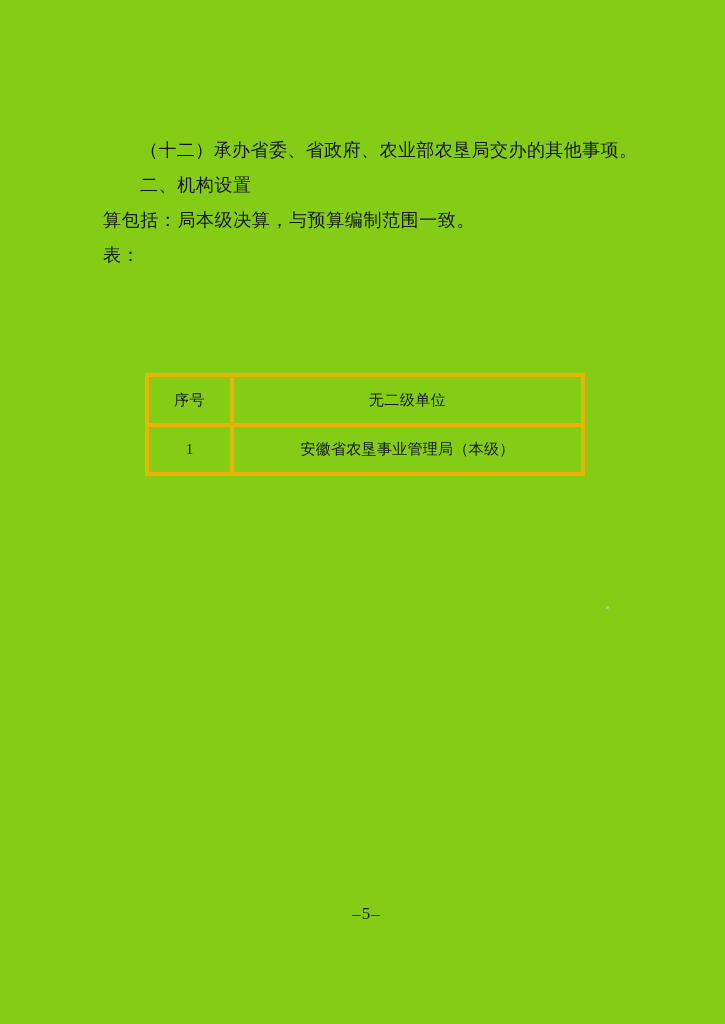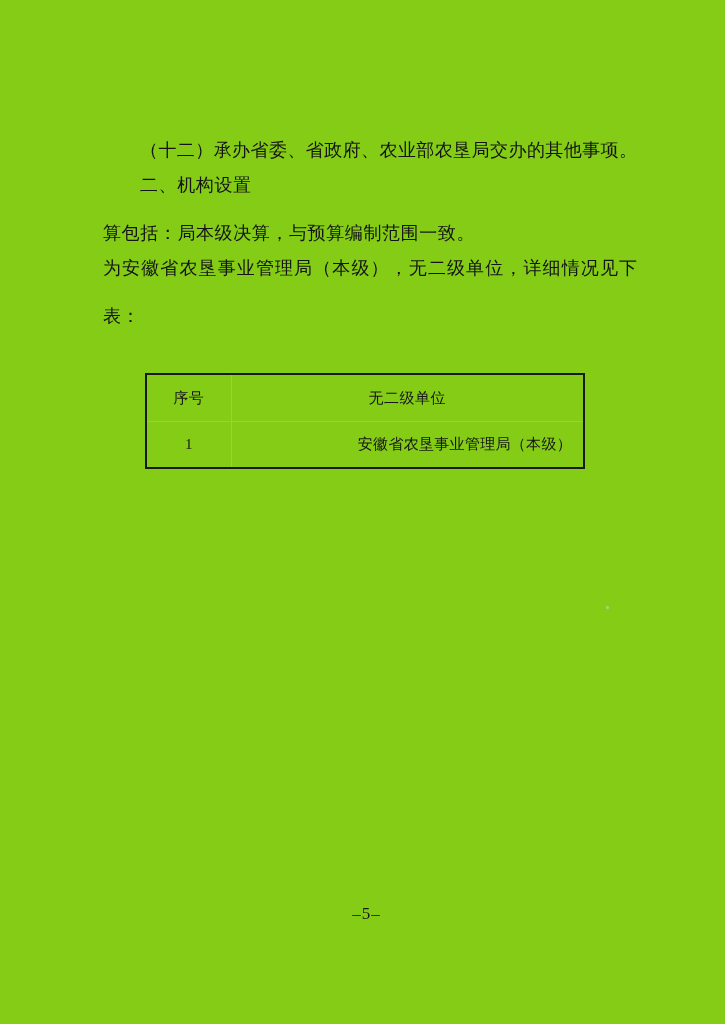--- a/index.html
+++ b/index.html
@@ -31,39 +31,38 @@
   }
   .indent {
     padding-left: 37px;
   }
   .fill {
     text-align: justify;
     text-align-last: justify;
   }
   .tail {
     letter-spacing: 0.6px;
-    margin-top: 13px;
   }
   .heading {
     font-weight: normal;
     letter-spacing: 0.6px;
   }
   
   .units-table {
     position: absolute;
     left: 145px;
     top: 373px;
     width: 440px;
     border-collapse: collapse;
     table-layout: fixed;
     border: 2px solid #1a1a1a;
   }
   .units-table th,
   .units-table td {
-    border: 1px solid #eab308;
+    border: 4px solid #eab308;
     font-weight: normal;
     font-size: 15px;
     color: #161616;
     padding: 11px;
     overflow: hidden;
   }
   .units-table th {
     height: 24px;
     text-align: center;
     letter-spacing: 0.5px;
@@ -71,21 +70,21 @@
   .units-table td {
     height: 23px;
   }
   .col-index {
     width: 85px;
   }
   .cell-index {
     text-align: center;
   }
   .cell-name {
-    text-align: right;
+    text-align: center;
     padding-left: 9px;
     letter-spacing: 0.3px;
   }
   
   .footer {
     position: absolute;
     left: 0;
     top: 904px;
     width: 725px;
     text-align: center;
@@ -108,21 +107,20 @@
 </style>
 </head>
 <body>
 
 <div class="page">
 
   <div class="textblock">
     <div class="line indent fill">（十二）承办省委、省政府、农业部农垦局交办的其他事项。</div>
     <div class="line indent heading">二、机构设置</div>
     <div class="line tail">算包括：局本级决算，与预算编制范围一致。</div>
-    <div class="line fill">为安徽省农垦事业管理局（本级），无二级单位，详细情况见下</div>
     <div class="line tail">表：</div>
   </div>
 
   <table class="units-table">
     <colgroup>
       <col class="col-index">
       <col>
     </colgroup>
     <tbody>
         <tr>

